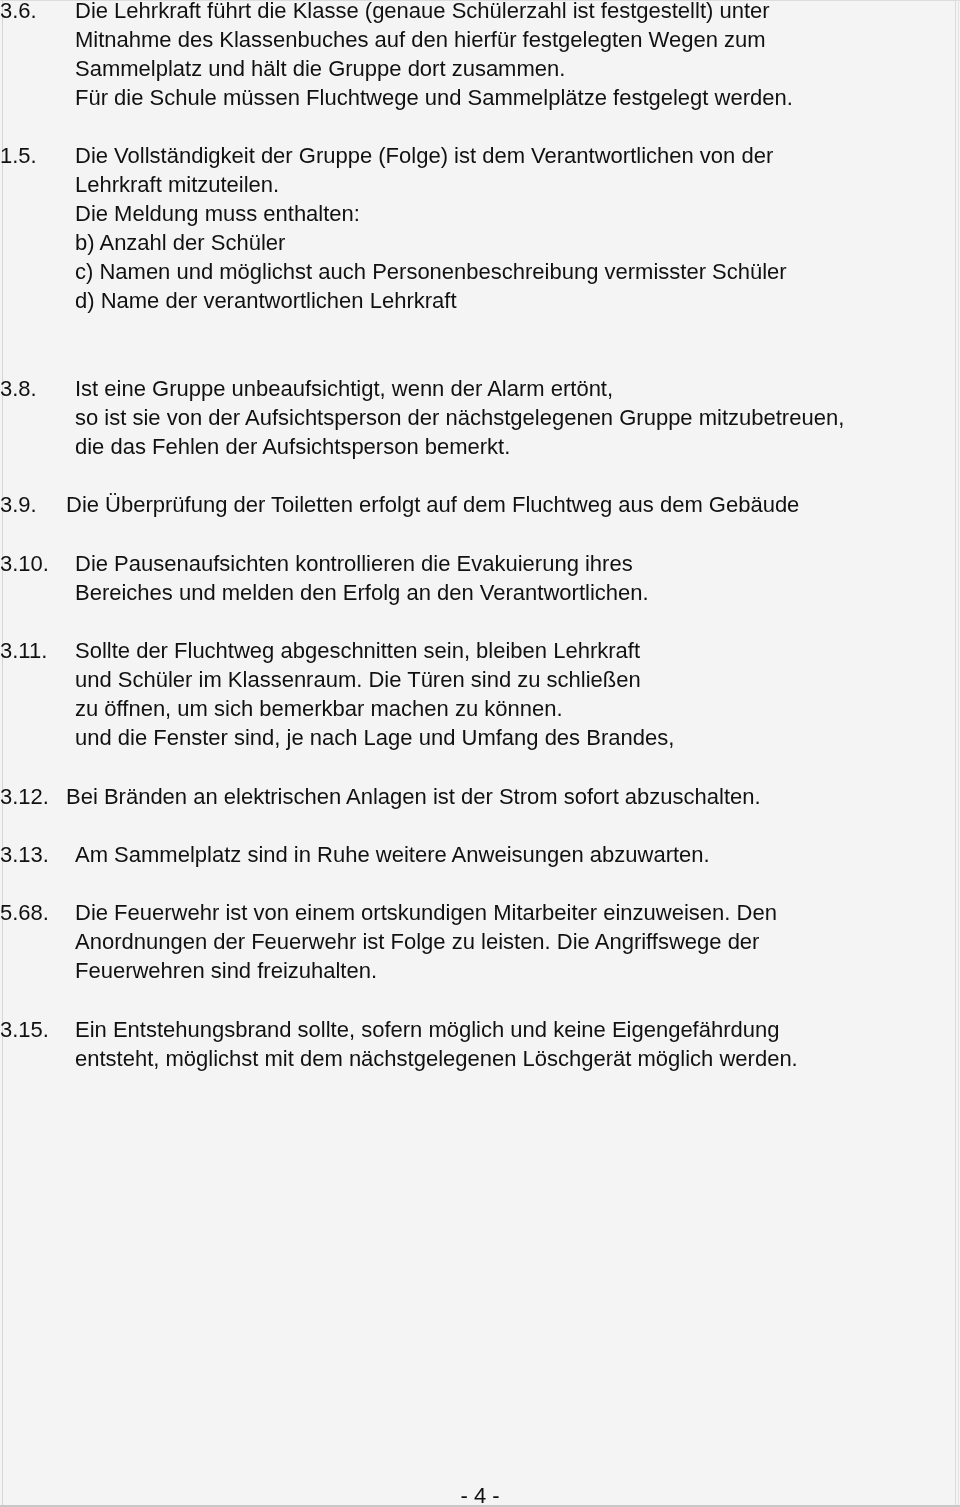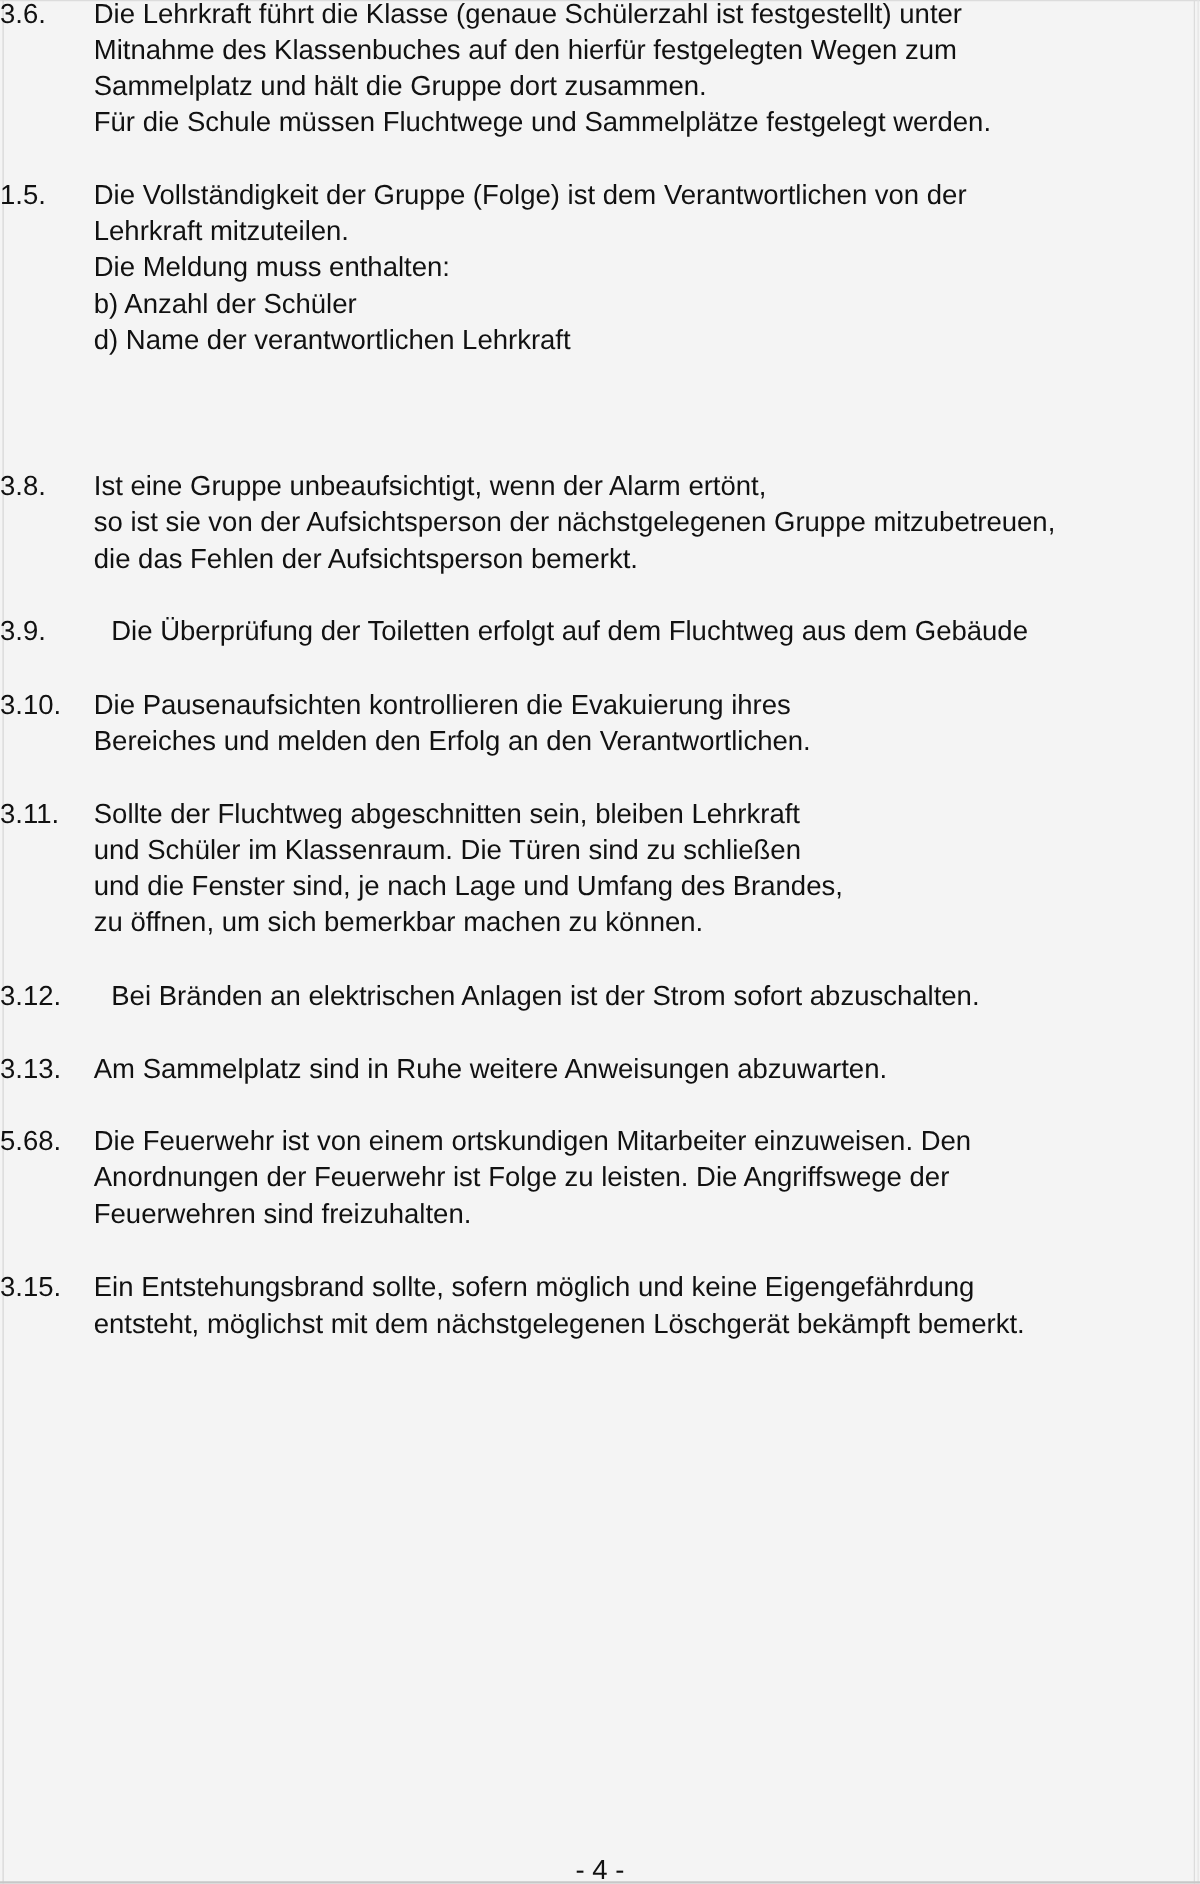--- a/index.html
+++ b/index.html
@@ -70,21 +70,21 @@
     }
     .body {
       position: absolute;
       left: 75px;
       top: 0;
       font-size: 22px;
       line-height: 29px;
       white-space: nowrap;
     }
     .body.shift {
-      left: 89px;
+      left: 66px;
     }
     .line {
       display: block;
       height: 29px;
     }
     .watermark {
       position: absolute;
       left: 40px;
       top: 1531px;
       font-size: 10px;
@@ -121,20 +121,21 @@
     </div>
   </section>
 
   <section class="section" style="top:141px;">
     <span class="num">1.5.</span>
     <div class="body">
       <span class="line">Die Vollständigkeit der Gruppe (Folge) ist dem Verantwortlichen von der</span>
       <span class="line">Lehrkraft mitzuteilen.</span>
       <span class="line">Die Meldung muss enthalten:</span>
       <span class="line">b) Anzahl der Schüler</span>
+      <span class="line">c) Namen und möglichst auch Personenbeschreibung vermisster Schüler</span>
       <span class="line">d) Name der verantwortlichen Lehrkraft</span>
     </div>
   </section>
 
   <section class="section" style="top:374px;">
     <span class="num">3.8.</span>
     <div class="body">
       <span class="line">Ist eine Gruppe unbeaufsichtigt, wenn der Alarm ertönt,</span>
       <span class="line">so ist sie von der Aufsichtsperson der nächstgelegenen Gruppe mitzubetreuen,</span>
       <span class="line">die das Fehlen der Aufsichtsperson bemerkt.</span>
@@ -154,22 +155,22 @@
       <span class="line">Die Pausenaufsichten kontrollieren die Evakuierung ihres</span>
       <span class="line">Bereiches und melden den Erfolg an den Verantwortlichen.</span>
     </div>
   </section>
 
   <section class="section" style="top:636px;">
     <span class="num">3.11.</span>
     <div class="body">
       <span class="line">Sollte der Fluchtweg abgeschnitten sein, bleiben Lehrkraft</span>
       <span class="line">und Schüler im Klassenraum. Die Türen sind zu schließen</span>
+      <span class="line">zu öffnen, um sich bemerkbar machen zu können.</span>
       <span class="line">und die Fenster sind, je nach Lage und Umfang des Brandes,</span>
-      <span class="line">zu öffnen, um sich bemerkbar machen zu können.</span>
     </div>
   </section>
 
   <section class="section" style="top:782px;">
     <span class="num">3.12.</span>
     <div class="body shift">
       <span class="line">Bei Bränden an elektrischen Anlagen ist der Strom sofort abzuschalten.</span>
     </div>
   </section>
 
@@ -186,21 +187,21 @@
       <span class="line">Die Feuerwehr ist von einem ortskundigen Mitarbeiter einzuweisen. Den</span>
       <span class="line">Anordnungen der Feuerwehr ist Folge zu leisten. Die Angriffswege der</span>
       <span class="line">Feuerwehren sind freizuhalten.</span>
     </div>
   </section>
 
   <section class="section" style="top:1015px;">
     <span class="num">3.15.</span>
     <div class="body">
       <span class="line">Ein Entstehungsbrand sollte, sofern möglich und keine Eigengefährdung</span>
-      <span class="line">entsteht, möglichst mit dem nächstgelegenen Löschgerät bekämpft bemerkt.</span>
+      <span class="line">entsteht, möglichst mit dem nächstgelegenen Löschgerät möglich werden.</span>
     </div>
   </section>
 
 </main>
 
 <div class="watermark">blog</div>
 <div class="page-number">- 4 -</div>
 <div class="page-border-bottom"></div>
 
 </body></html>

